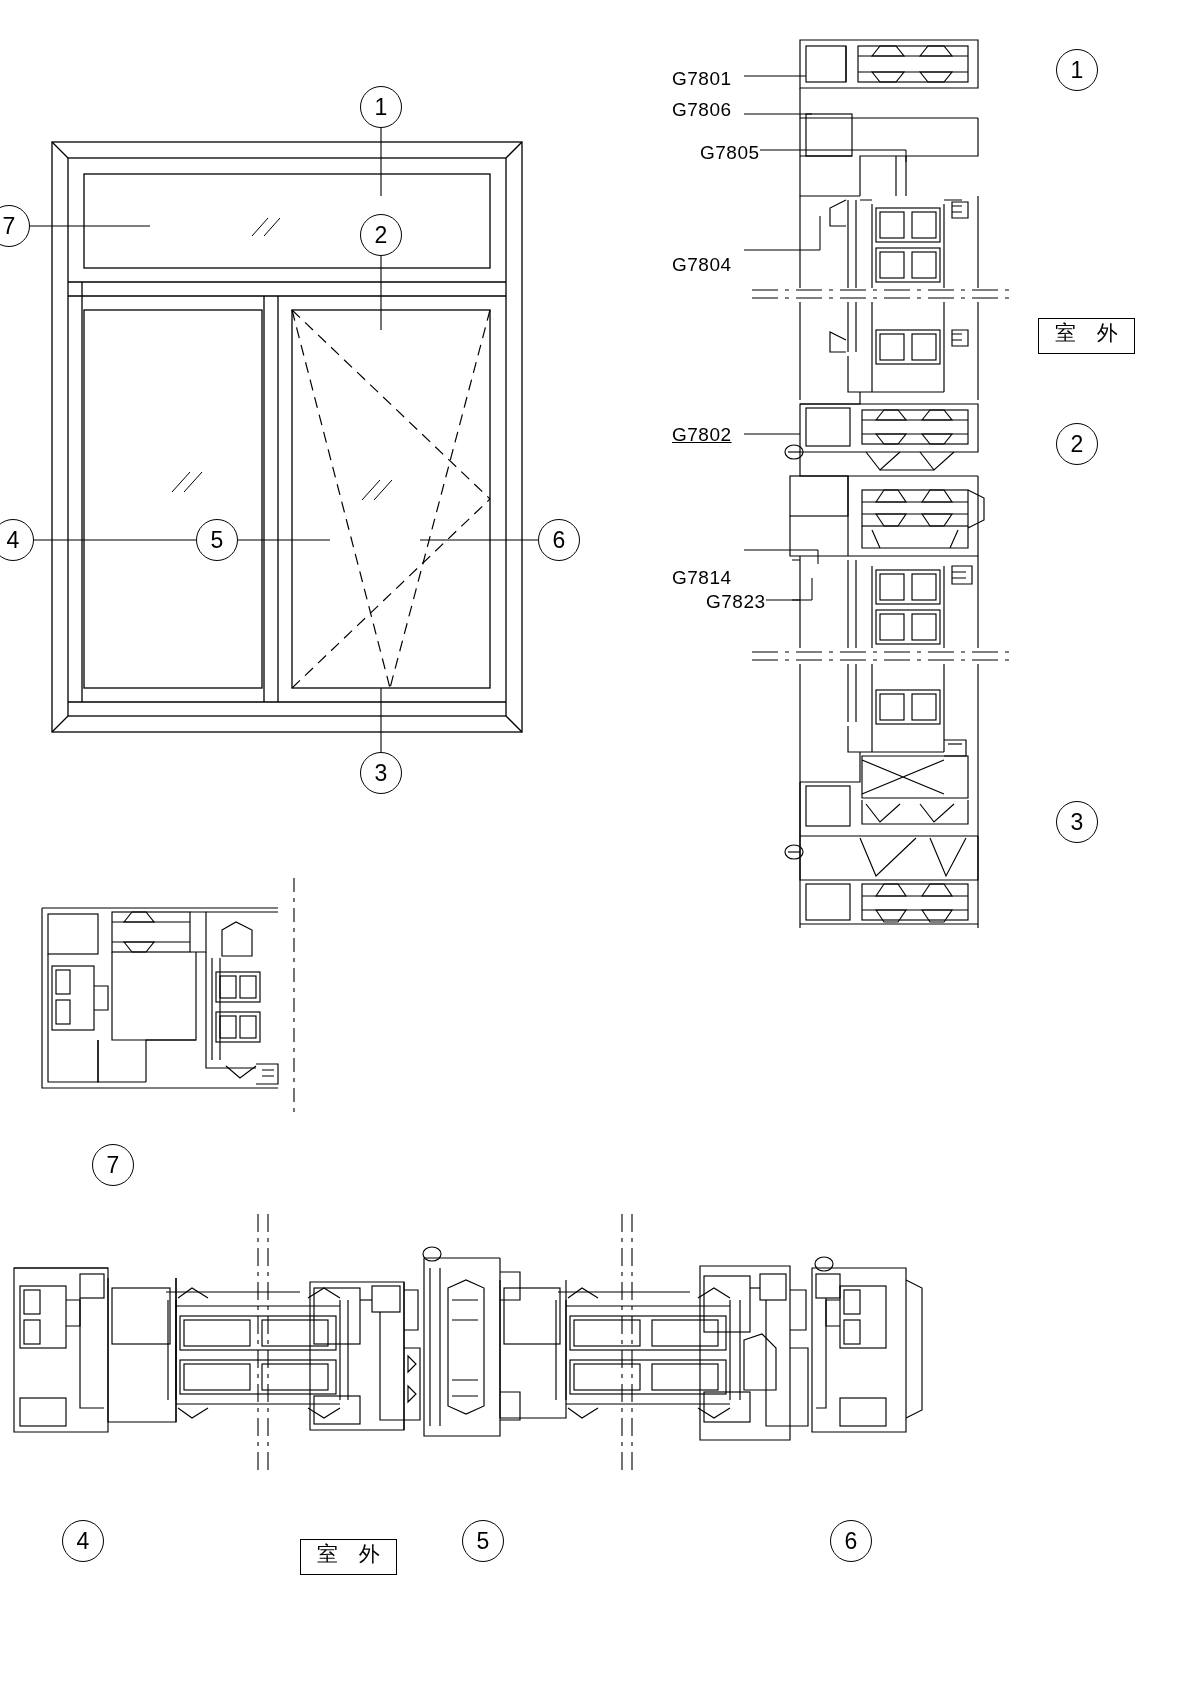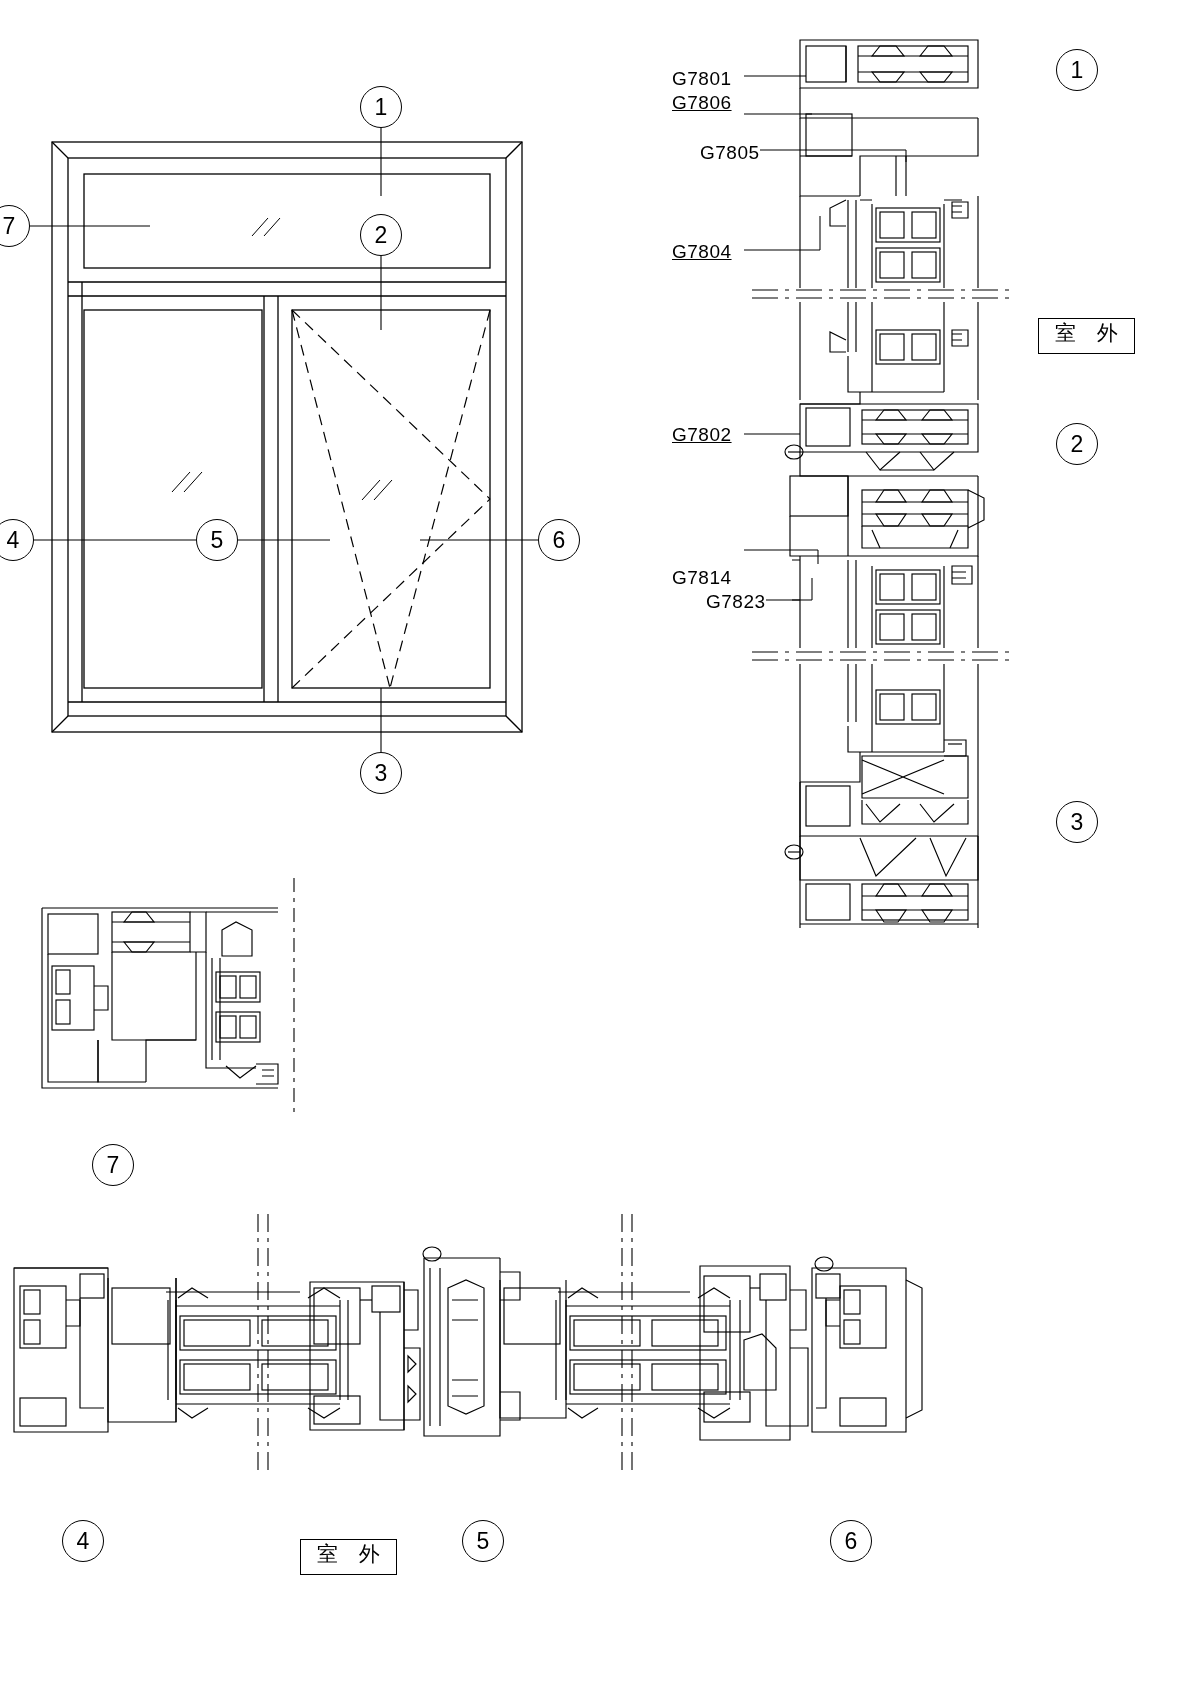--- a/index.html
+++ b/index.html
@@ -390,23 +390,23 @@
           <line x1="268" y1="1214" x2="268" y2="1470"></line>
           <line x1="622" y1="1214" x2="622" y2="1470"></line>
           <line x1="632" y1="1214" x2="632" y2="1470"></line>
         </g>
       </g>
 
     </g>
   </svg>
 
   <div class="code-label" style="left:672px; top:68px;text-align:center;">G7801</div>
-  <div class="code-label" style="left:672px; top:92px;text-decoration:underline;">G7806</div>
+  <div class="code-label" style="left:672px; top:99px;">G7806</div>
   <div class="code-label" style="left:672px; top:142px;margin-left:28px;">G7805</div>
-  <div class="code-label" style="left:672px; top:241px;text-decoration:underline;">G7804</div>
+  <div class="code-label" style="left:672px; top:254px;">G7804</div>
   <div class="code-label" style="left:672px; top:424px;text-decoration:underline;">G7802</div>
   <div class="code-label" style="left:672px; top:541px;margin-top:26px;">G7814</div>
   <div class="code-label" style="left:706px; top:591px;">G7823</div>
 
   <div class="outdoor-tag" style="left:1038px; top:318px;">室 外</div>
   <div class="outdoor-tag" style="left:300px; top:1539px;">室 外</div>
 
   <div class="bubble" style="left:360px; top:86px;">1</div>
   <div class="bubble" style="left:360px; top:214px;">2</div>
   <div class="bubble" style="left:360px; top:752px;">3</div>

